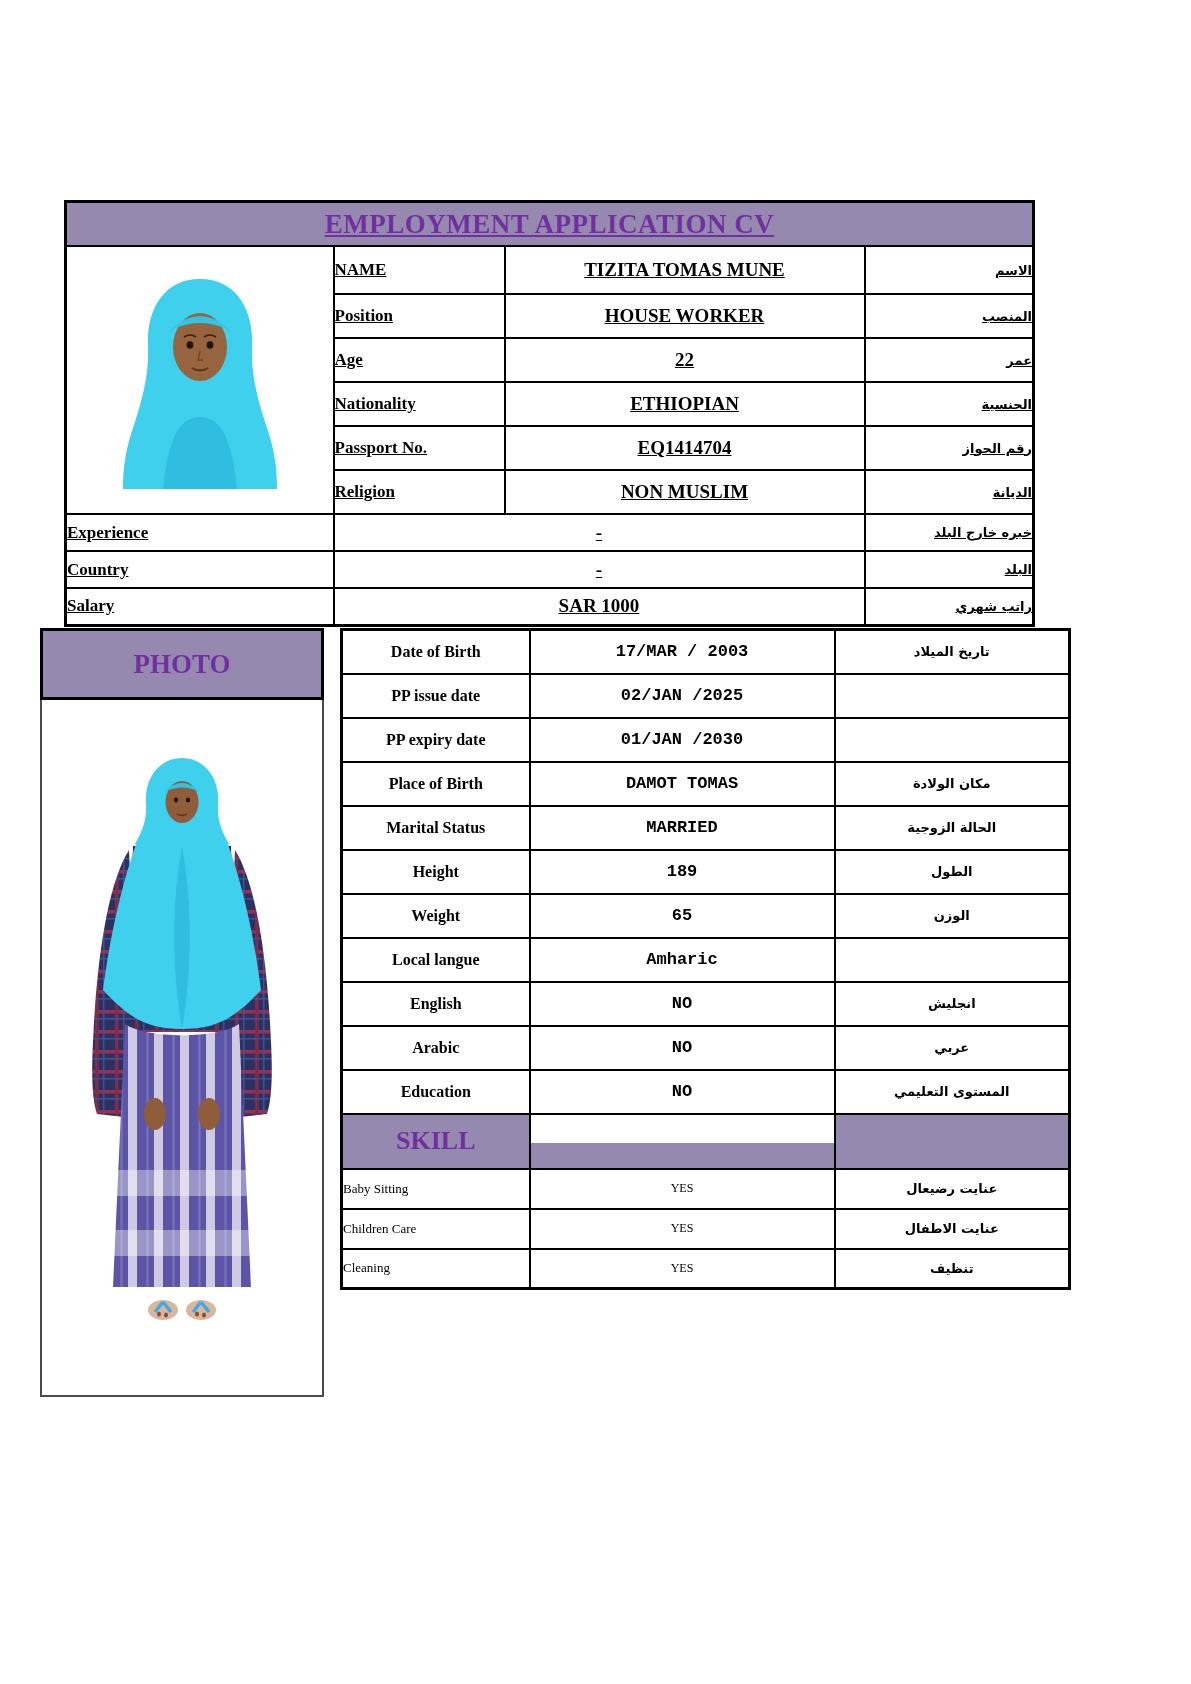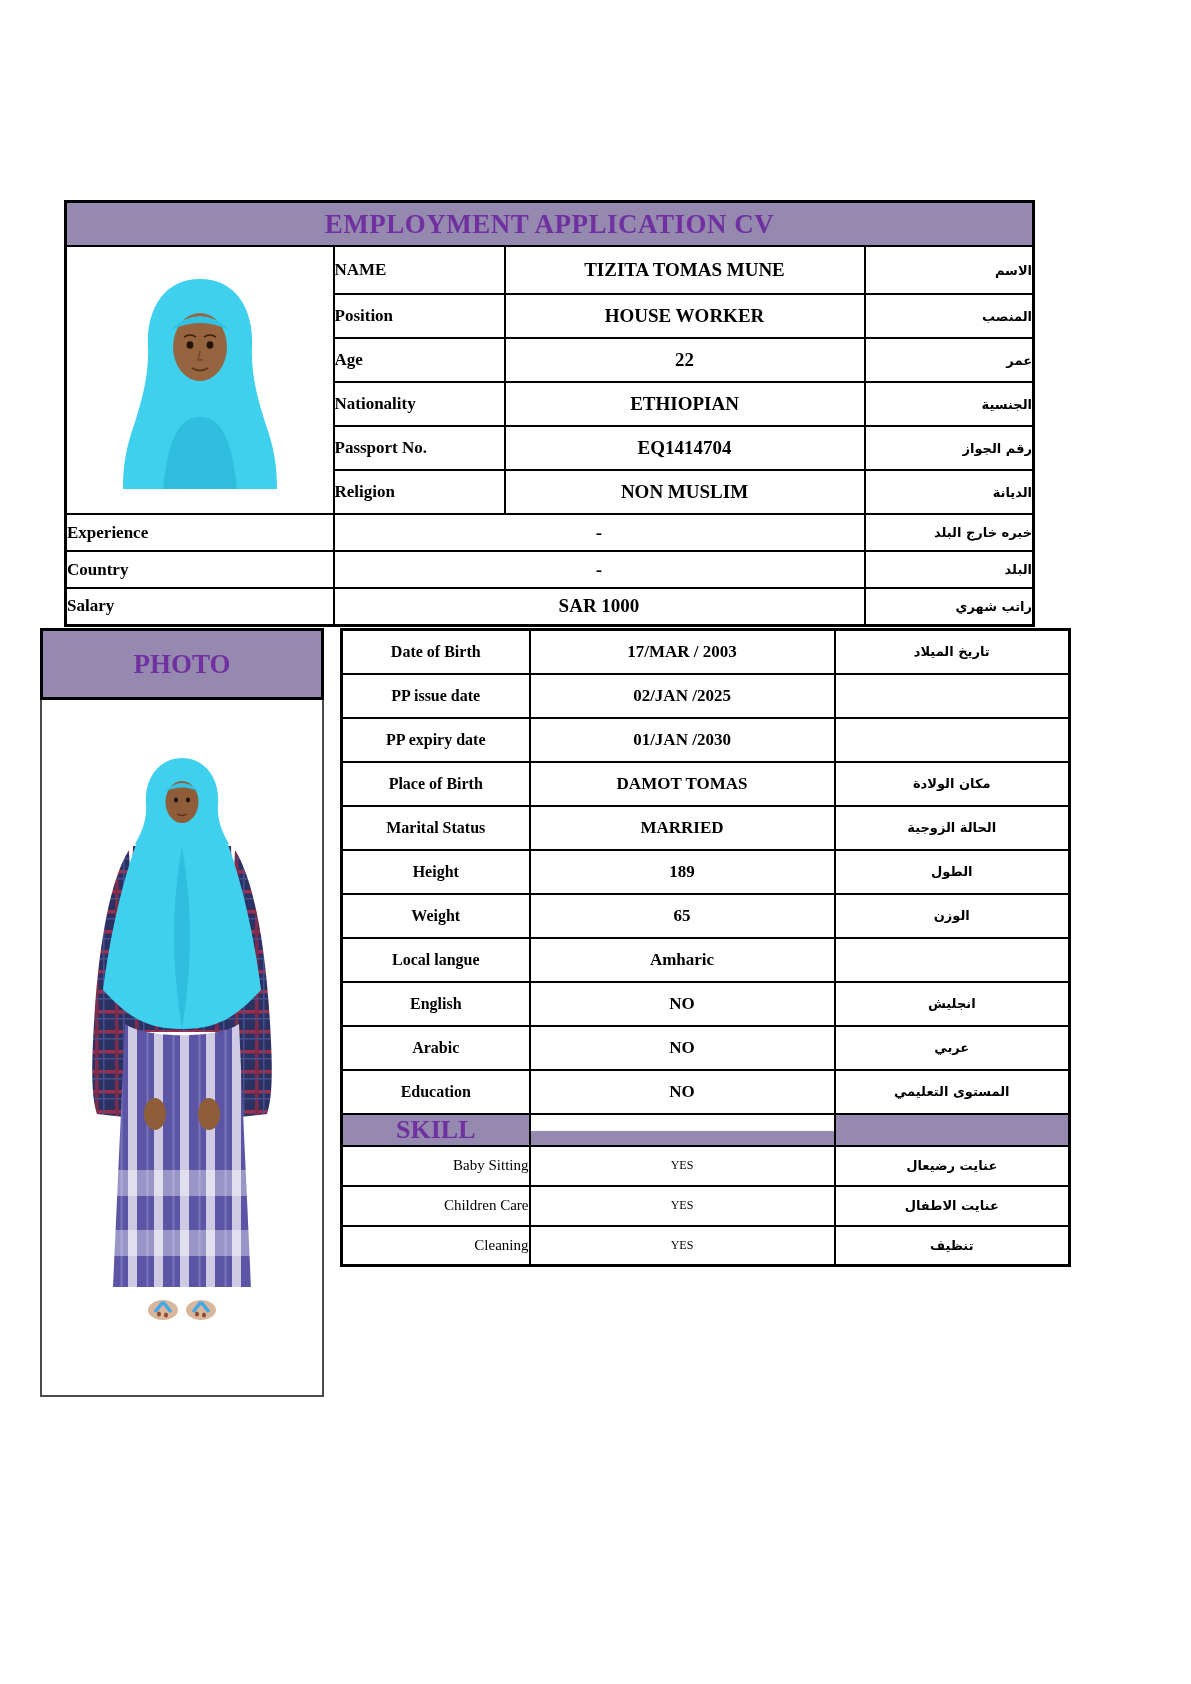--- a/index.html
+++ b/index.html
@@ -3,21 +3,21 @@
 <meta charset="utf-8">
 <style>
   html,body{margin:0;padding:0;background:#ffffff;}
   .page{position:relative;width:1191px;height:1684px;background:#fff;overflow:hidden;
         font-family:"Liberation Serif",serif;color:#000;}
 
   table{border-collapse:collapse;table-layout:fixed;position:absolute;background:#fff;}
 
   
   .upper{left:64px;top:200px;width:968px;border:3px solid #000;}
-  .upper td{border:2px solid #000;padding:0;overflow:hidden;}
+  .upper td{border:2px solid #000;padding:0;overflow:hidden;text-decoration:underline;}
   .title-cell{height:42px;background:#9689AF;color:#7030A0;font-weight:bold;
               font-size:27px;text-align:center;letter-spacing:.5px;}
   .r-name{height:48px;}
   .r-main{height:44px;}
   .r-short{height:37px;}
   .lbl{font-weight:bold;font-size:17px;text-align:left;padding-left:14px;}
   .val{font-weight:bold;font-size:19px;text-align:center;}
   .ar{font-weight:bold;font-size:13px;text-align:right;padding-right:8px;direction:rtl;
       font-family:"DejaVu Sans",sans-serif;}
   .photo-cell{vertical-align:middle;text-align:center;background:#fff;}
@@ -29,26 +29,26 @@
                 align-items:center;justify-content:center;}
   .photo-frame{box-sizing:border-box;height:697px;border-left:2px solid #4a4a4a;
                border-right:2px solid #4a4a4a;border-bottom:2px solid #4a4a4a;
                display:flex;justify-content:center;align-items:flex-start;padding-top:42px;background:#fff;}
 
   
   .lower{left:340px;top:628px;width:728px;border:3px solid #000;}
   .lower td{border:2px solid #000;padding:0;overflow:hidden;}
   .rr{height:44px;}
   .rs{height:40px;}
-  .r-skill{height:32px;}
+  .r-skill{height:55px;}
   .lbl2{font-weight:bold;font-size:16px;text-align:center;}
-  .val2{font-family:Liberation Serif, serif;font-weight:bold;font-size:17px;text-align:center;}
+  .val2{font-family:Liberation Mono, monospace;font-weight:bold;font-size:17px;text-align:center;}
   .ar2{font-weight:bold;font-size:13px;text-align:center;direction:rtl;
        font-family:"DejaVu Sans",sans-serif;}
-  .sk-lbl{font-weight:normal;font-size:15px;text-align:right;}
+  .sk-lbl{font-weight:normal;font-size:13px;text-align:left;}
   .sk-val{font-weight:normal;font-size:12px;text-align:center;}
   .skill-title{background:#9689AF;color:#7030A0;font-weight:bold;font-size:26px;text-align:center;}
   .skill-mid{background:linear-gradient(to bottom,#ffffff 0 52%,#9689AF 52% 100%);}
   .skill-ar{background:#9689AF;}
 </style>
 </head>
 <body>
 
 <div class="page">
 

